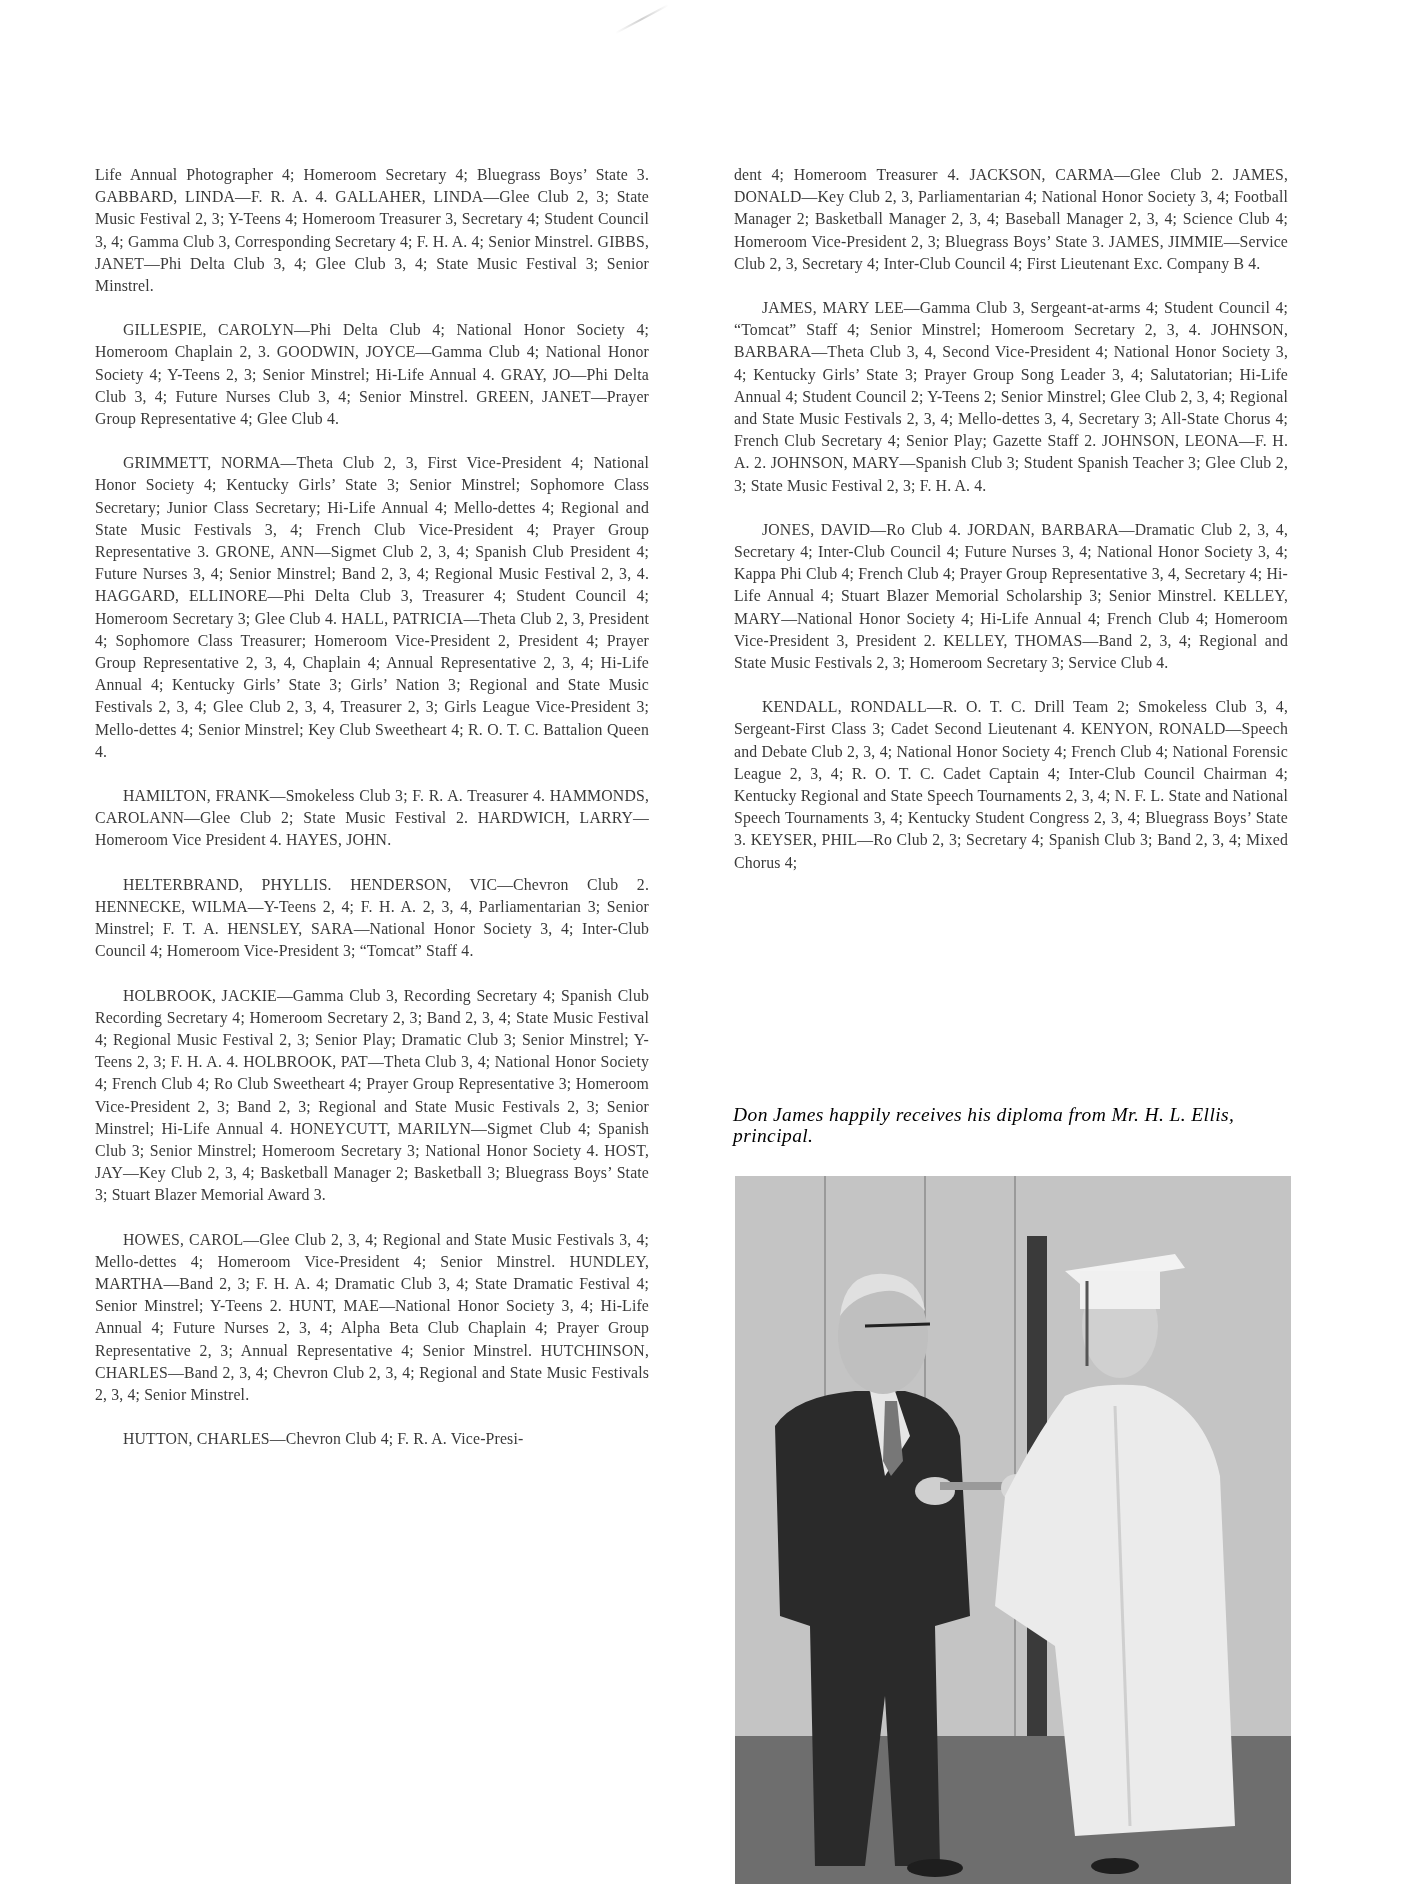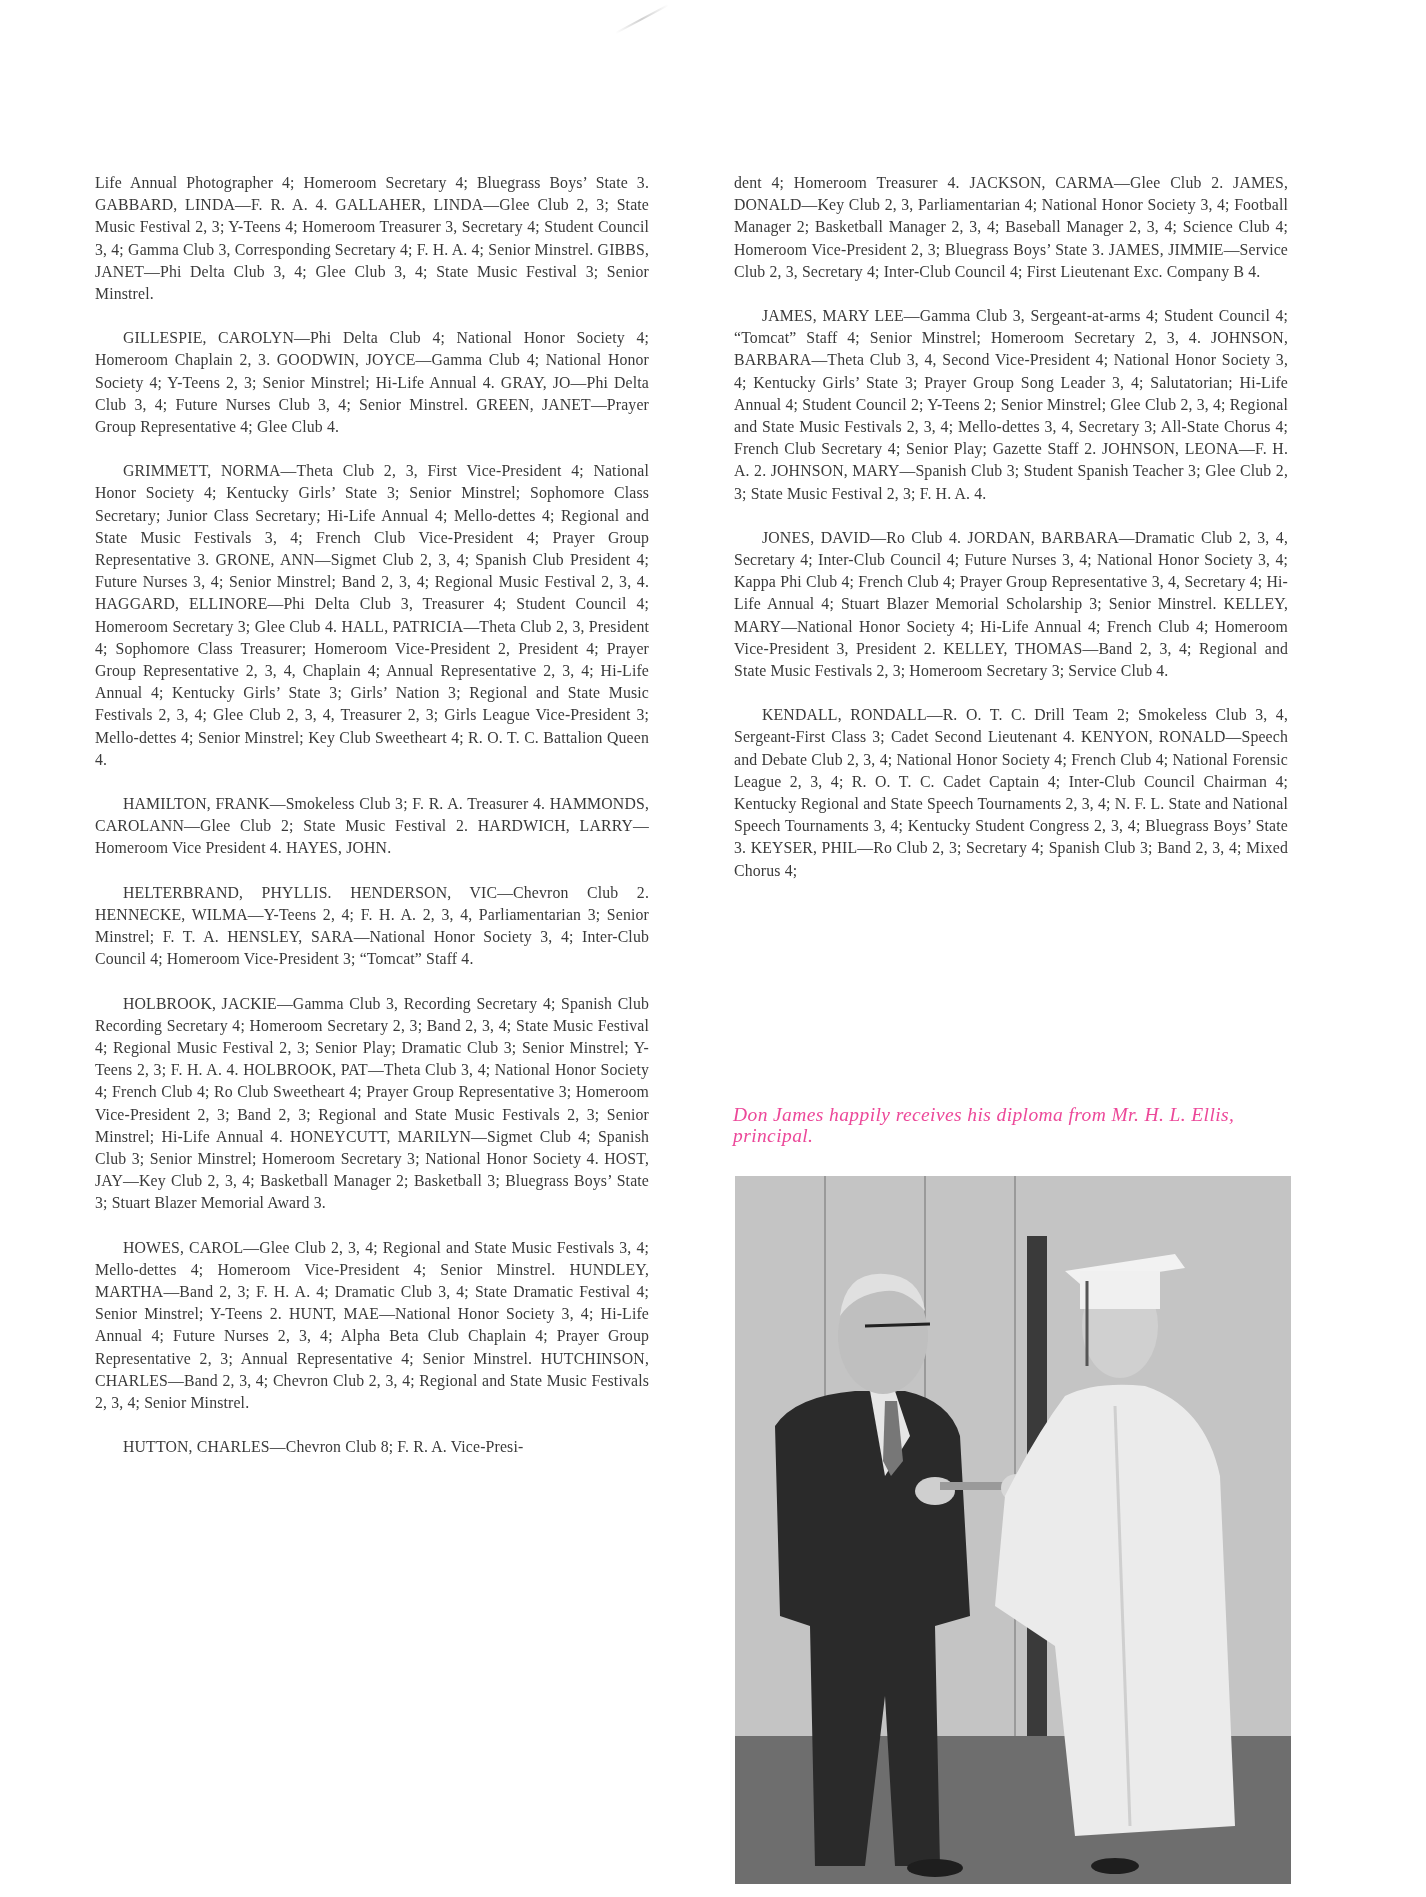--- a/index.html
+++ b/index.html
@@ -11,50 +11,50 @@
   }
   .mark {
     position: absolute; left: 612px; top: 18px; width: 60px; height: 2px;
     background: linear-gradient(90deg, rgba(200,200,200,0), #cfcfcf, rgba(200,200,200,0));
     transform: rotate(-28deg);
   }
   .col { position: absolute; top: 160px; width: 554px; }
   .col-left { left: 95px; }
   .col-right { left: 734px; }
   .para {
-    margin: 12px 0 22px 0;
+    margin: 4px 0 22px 0;
     font-size: 15.8px; line-height: 22.2px;
     text-align: justify; letter-spacing: 0.15px;
   }
   .para.indent { text-indent: 28px; }
   .caption {
     position: absolute; left: 733px; top: 1104px; width: 560px;
     font-style: italic; font-size: 19.5px; line-height: 21px;
-    color: #ec4899; letter-spacing: 0.4px;
+    color: #000000; letter-spacing: 0.4px;
   }
   .photo {
     position: absolute; left: 735px; top: 1176px; width: 556px; height: 708px;
     background: #bdbdbd; overflow: hidden;
   }
   .photo svg { width: 100%; height: 100%; display: block; }
 </style>
 </head>
 <body>
 
 <div class="mark"></div>
 
 <div class="col col-left">
   <p class="para">Life Annual Photographer 4; Homeroom Secretary 4; Bluegrass Boys’ State 3. GABBARD, LINDA—F. R. A. 4. GALLAHER, LINDA—Glee Club 2, 3; State Music Festival 2, 3; Y-Teens 4; Homeroom Treasurer 3, Secretary 4; Student Council 3, 4; Gamma Club 3, Corresponding Secretary 4; F. H. A. 4; Senior Minstrel. GIBBS, JANET—Phi Delta Club 3, 4; Glee Club 3, 4; State Music Festival 3; Senior Minstrel.</p>
   <p class="para indent">GILLESPIE, CAROLYN—Phi Delta Club 4; National Honor Society 4; Homeroom Chaplain 2, 3. GOODWIN, JOYCE—Gamma Club 4; National Honor Society 4; Y-Teens 2, 3; Senior Minstrel; Hi-Life Annual 4. GRAY, JO—Phi Delta Club 3, 4; Future Nurses Club 3, 4; Senior Minstrel. GREEN, JANET—Prayer Group Representative 4; Glee Club 4.</p>
   <p class="para indent">GRIMMETT, NORMA—Theta Club 2, 3, First Vice-President 4; National Honor Society 4; Kentucky Girls’ State 3; Senior Minstrel; Sophomore Class Secretary; Junior Class Secretary; Hi-Life Annual 4; Mello-dettes 4; Regional and State Music Festivals 3, 4; French Club Vice-President 4; Prayer Group Representative 3. GRONE, ANN—Sigmet Club 2, 3, 4; Spanish Club President 4; Future Nurses 3, 4; Senior Minstrel; Band 2, 3, 4; Regional Music Festival 2, 3, 4. HAGGARD, ELLINORE—Phi Delta Club 3, Treasurer 4; Student Council 4; Homeroom Secretary 3; Glee Club 4. HALL, PATRICIA—Theta Club 2, 3, President 4; Sophomore Class Treasurer; Homeroom Vice-President 2, President 4; Prayer Group Representative 2, 3, 4, Chaplain 4; Annual Representative 2, 3, 4; Hi-Life Annual 4; Kentucky Girls’ State 3; Girls’ Nation 3; Regional and State Music Festivals 2, 3, 4; Glee Club 2, 3, 4, Treasurer 2, 3; Girls League Vice-President 3; Mello-dettes 4; Senior Minstrel; Key Club Sweetheart 4; R. O. T. C. Battalion Queen 4.</p>
   <p class="para indent">HAMILTON, FRANK—Smokeless Club 3; F. R. A. Treasurer 4. HAMMONDS, CAROLANN—Glee Club 2; State Music Festival 2. HARDWICH, LARRY—Homeroom Vice President 4. HAYES, JOHN.</p>
   <p class="para indent">HELTERBRAND, PHYLLIS. HENDERSON, VIC—Chevron Club 2. HENNECKE, WILMA—Y-Teens 2, 4; F. H. A. 2, 3, 4, Parliamentarian 3; Senior Minstrel; F. T. A. HENSLEY, SARA—National Honor Society 3, 4; Inter-Club Council 4; Homeroom Vice-President 3; “Tomcat” Staff 4.</p>
   <p class="para indent">HOLBROOK, JACKIE—Gamma Club 3, Recording Secretary 4; Spanish Club Recording Secretary 4; Homeroom Secretary 2, 3; Band 2, 3, 4; State Music Festival 4; Regional Music Festival 2, 3; Senior Play; Dramatic Club 3; Senior Minstrel; Y-Teens 2, 3; F. H. A. 4. HOLBROOK, PAT—Theta Club 3, 4; National Honor Society 4; French Club 4; Ro Club Sweetheart 4; Prayer Group Representative 3; Homeroom Vice-President 2, 3; Band 2, 3; Regional and State Music Festivals 2, 3; Senior Minstrel; Hi-Life Annual 4. HONEYCUTT, MARILYN—Sigmet Club 4; Spanish Club 3; Senior Minstrel; Homeroom Secretary 3; National Honor Society 4. HOST, JAY—Key Club 2, 3, 4; Basketball Manager 2; Basketball 3; Bluegrass Boys’ State 3; Stuart Blazer Memorial Award 3.</p>
   <p class="para indent">HOWES, CAROL—Glee Club 2, 3, 4; Regional and State Music Festivals 3, 4; Mello-dettes 4; Homeroom Vice-President 4; Senior Minstrel. HUNDLEY, MARTHA—Band 2, 3; F. H. A. 4; Dramatic Club 3, 4; State Dramatic Festival 4; Senior Minstrel; Y-Teens 2. HUNT, MAE—National Honor Society 3, 4; Hi-Life Annual 4; Future Nurses 2, 3, 4; Alpha Beta Club Chaplain 4; Prayer Group Representative 2, 3; Annual Representative 4; Senior Minstrel. HUTCHINSON, CHARLES—Band 2, 3, 4; Chevron Club 2, 3, 4; Regional and State Music Festivals 2, 3, 4; Senior Minstrel.</p>
-  <p class="para indent">HUTTON, CHARLES—Chevron Club 8; F. R. A. Vice-Presi-</p>
+  <p class="para indent">HUTTON, CHARLES—Chevron Club 4; F. R. A. Vice-Presi-</p>
 </div>
 
 <div class="col col-right">
   <p class="para">dent 4; Homeroom Treasurer 4. JACKSON, CARMA—Glee Club 2. JAMES, DONALD—Key Club 2, 3, Parliamentarian 4; National Honor Society 3, 4; Football Manager 2; Basketball Manager 2, 3, 4; Baseball Manager 2, 3, 4; Science Club 4; Homeroom Vice-President 2, 3; Bluegrass Boys’ State 3. JAMES, JIMMIE—Service Club 2, 3, Secretary 4; Inter-Club Council 4; First Lieutenant Exc. Company B 4.</p>
   <p class="para indent">JAMES, MARY LEE—Gamma Club 3, Sergeant-at-arms 4; Student Council 4; “Tomcat” Staff 4; Senior Minstrel; Homeroom Secretary 2, 3, 4. JOHNSON, BARBARA—Theta Club 3, 4, Second Vice-President 4; National Honor Society 3, 4; Kentucky Girls’ State 3; Prayer Group Song Leader 3, 4; Salutatorian; Hi-Life Annual 4; Student Council 2; Y-Teens 2; Senior Minstrel; Glee Club 2, 3, 4; Regional and State Music Festivals 2, 3, 4; Mello-dettes 3, 4, Secretary 3; All-State Chorus 4; French Club Secretary 4; Senior Play; Gazette Staff 2. JOHNSON, LEONA—F. H. A. 2. JOHNSON, MARY—Spanish Club 3; Student Spanish Teacher 3; Glee Club 2, 3; State Music Festival 2, 3; F. H. A. 4.</p>
   <p class="para indent">JONES, DAVID—Ro Club 4. JORDAN, BARBARA—Dramatic Club 2, 3, 4, Secretary 4; Inter-Club Council 4; Future Nurses 3, 4; National Honor Society 3, 4; Kappa Phi Club 4; French Club 4; Prayer Group Representative 3, 4, Secretary 4; Hi-Life Annual 4; Stuart Blazer Memorial Scholarship 3; Senior Minstrel. KELLEY, MARY—National Honor Society 4; Hi-Life Annual 4; French Club 4; Homeroom Vice-President 3, President 2. KELLEY, THOMAS—Band 2, 3, 4; Regional and State Music Festivals 2, 3; Homeroom Secretary 3; Service Club 4.</p>
   <p class="para indent">KENDALL, RONDALL—R. O. T. C. Drill Team 2; Smokeless Club 3, 4, Sergeant-First Class 3; Cadet Second Lieutenant 4. KENYON, RONALD—Speech and Debate Club 2, 3, 4; National Honor Society 4; French Club 4; National Forensic League 2, 3, 4; R. O. T. C. Cadet Captain 4; Inter-Club Council Chairman 4; Kentucky Regional and State Speech Tournaments 2, 3, 4; N. F. L. State and National Speech Tournaments 3, 4; Kentucky Student Congress 2, 3, 4; Bluegrass Boys’ State 3. KEYSER, PHIL—Ro Club 2, 3; Secretary 4; Spanish Club 3; Band 2, 3, 4; Mixed Chorus 4;</p>
 </div>
 
 <div class="caption">Don James happily receives his diploma from Mr. H. L. Ellis, principal.</div>

